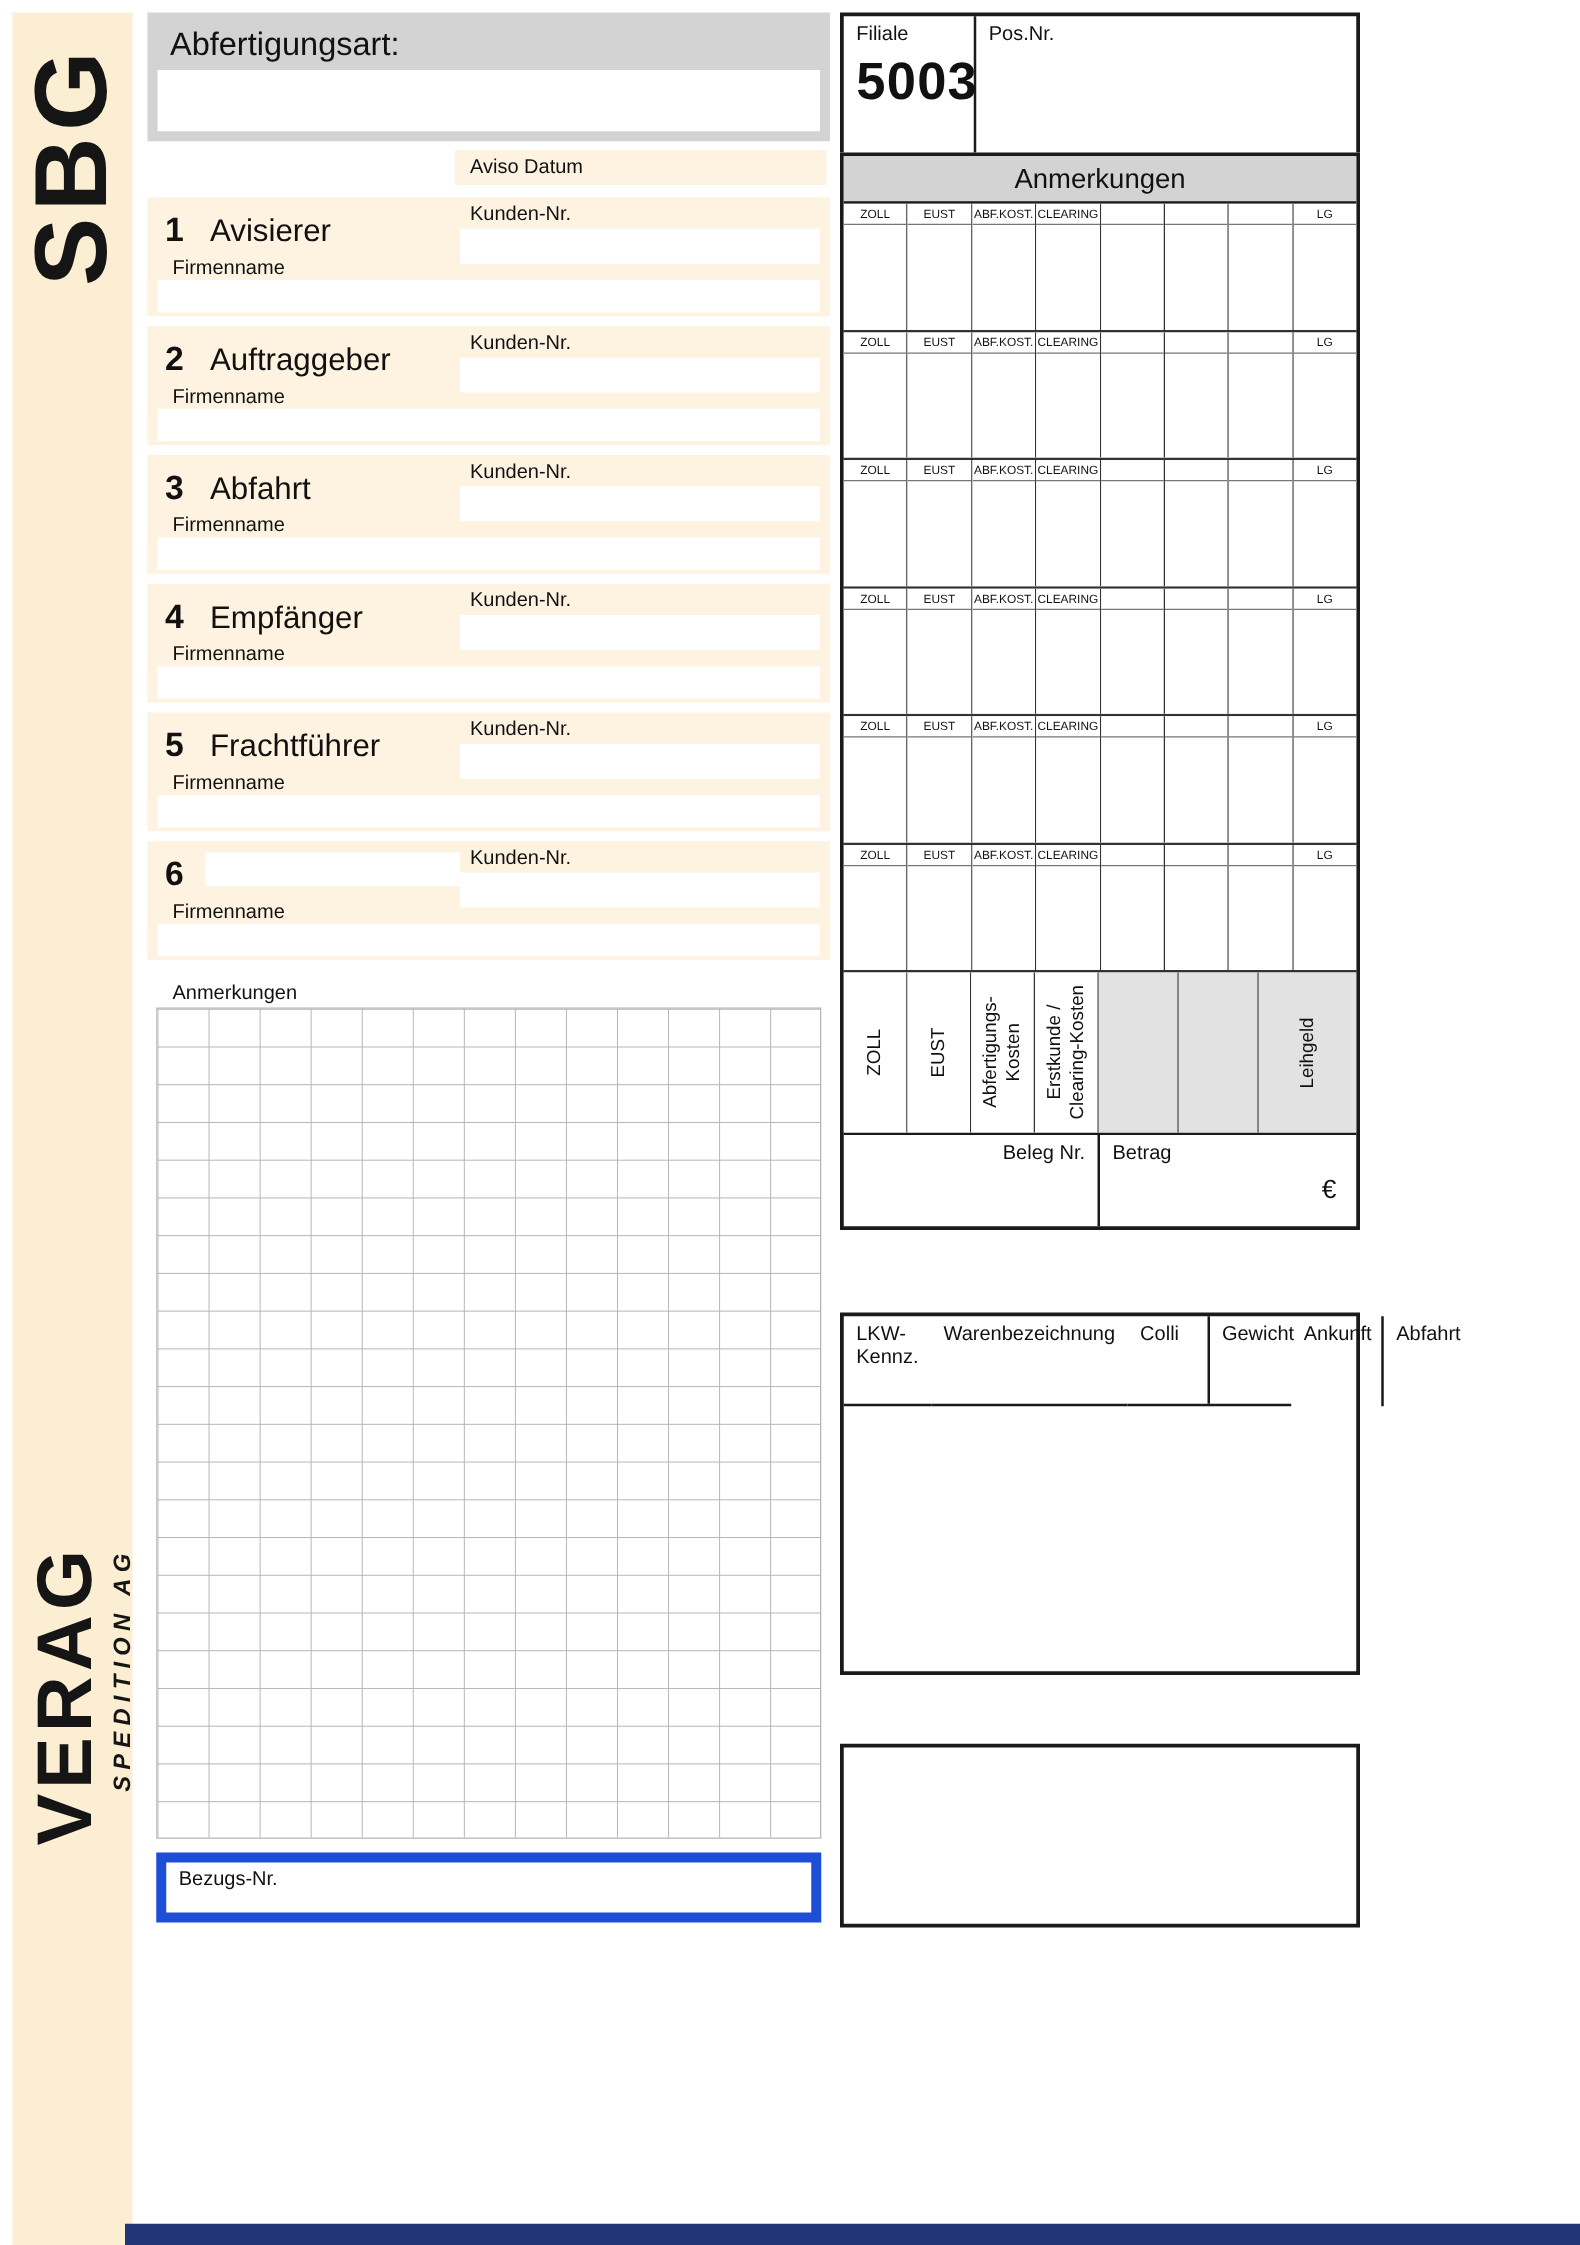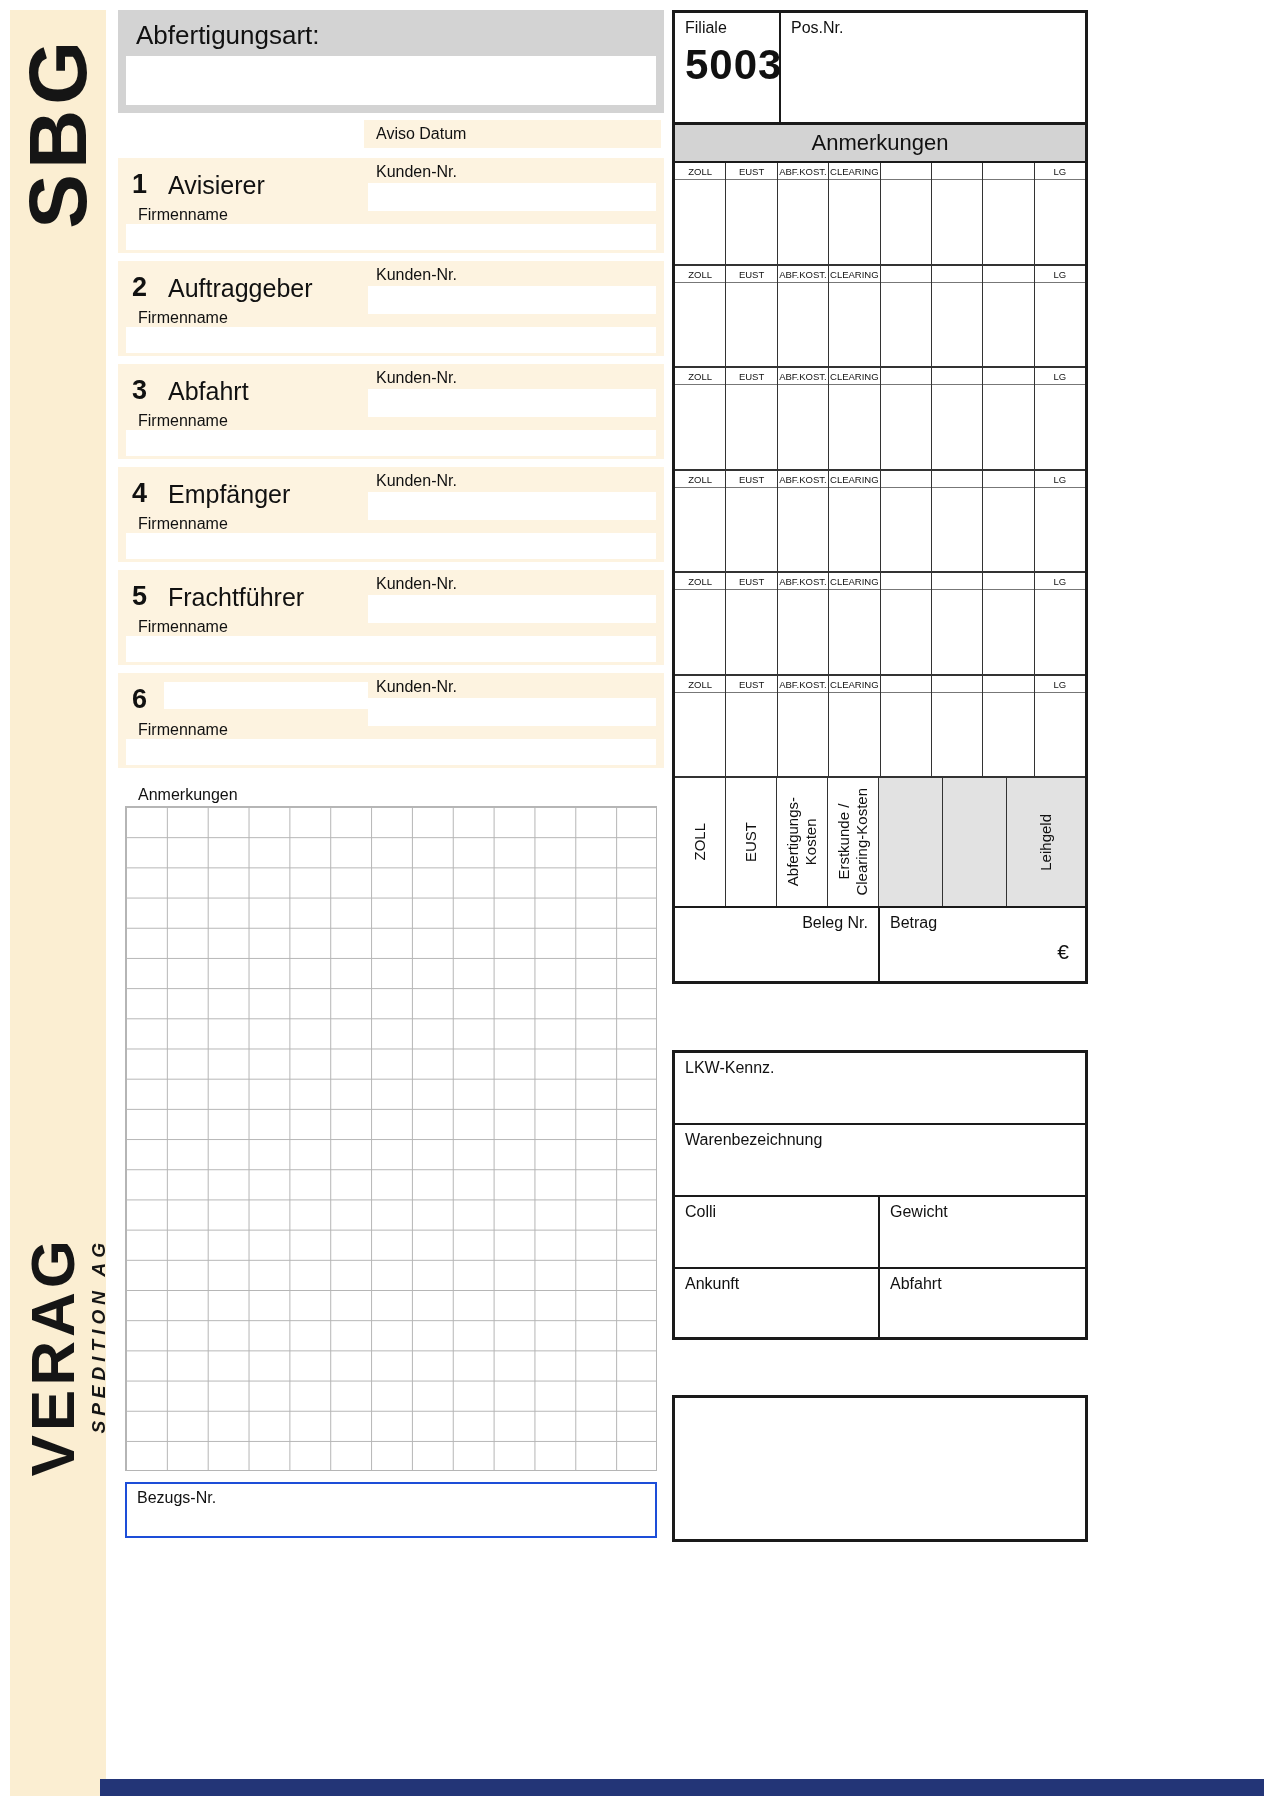--- a/index.html
+++ b/index.html
@@ -65,24 +65,24 @@
   .anm-label { position:absolute; left:138px; top:786px; font-size:16px; }
   .anm-grid {
     position:absolute; left:125px; top:806px; width:532px; height:665px;
     border:1px solid #b5b5b5;
     background-image:
       linear-gradient(to right, #b5b5b5 1px, transparent 1px),
       linear-gradient(to bottom, #b5b5b5 1px, transparent 1px);
     background-size:40.85px 30.2px;
   }
 
-  .bezug-box { position:absolute; left:125px; top:1482px; width:532px; height:56px; border:2px solid #1d4ed8; padding:5px 10px; background:#fff; }
-
-  
-  .detail-group-1 { position:absolute; left:672px; top:1050px; width:416px; height:290px; border:3px solid #1a1a1a; display:flex; flex-direction:column; background:#fff; }
+  .bezug-box { position:absolute; left:125px; top:1482px; width:532px; height:56px; border:8px solid #1d4ed8; padding:5px 10px; background:#fff; }
+
+  
+  .detail-group-1 { position:absolute; left:672px; top:1050px; width:416px; height:290px; border:3px solid #1a1a1a; display:flex; flex-direction:row; background:#fff; }
   .detail-group-2 { position:absolute; left:672px; top:1395px; width:416px; height:147px; border:3px solid #1a1a1a; display:flex; flex-direction:column; background:#fff; }
   .d-row { border-bottom:2px solid #1a1a1a; padding:6px 10px; height:72px; }
   .d-row.split { display:flex; padding:0; }
   .d-row.last { border-bottom:none; flex:1; }
   .d-cell { width:50%; padding:6px 10px; }
   .d-cell:first-child { border-right:2px solid #1a1a1a; }
   .detail-group-2 .d-row.first { height:48px; }
 </style>
 </head>
 <body>

